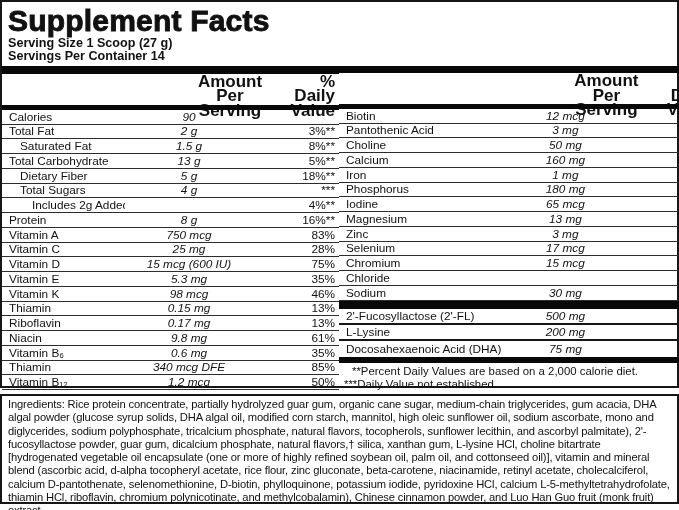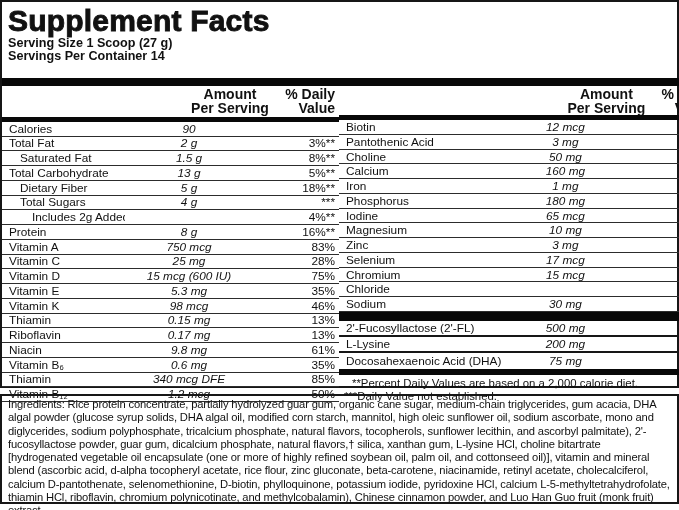--- a/index.html
+++ b/index.html
@@ -2,38 +2,38 @@
 <html><head>
 <meta charset="utf-8">
 <style>
   * { box-sizing: border-box; margin: 0; padding: 0; }
   html,body { width: 679px; height: 510px; background:#fff; }
   body { font-family: "Liberation Sans", "DejaVu Sans", sans-serif; color:#111; }
   .canvas { position:relative; width:679px; height:510px; background:#fff; overflow:hidden; }
 
   .main-box { position:absolute; left:0; top:0; width:679px; height:388px;
               border:2px solid #161616; background:#fff; }
-  .head { height:76px; padding:3px 6px 0 6px; }
+  .head { height:64px; padding:3px 6px 0 6px; }
   .title { font-size:30px; line-height:32px; font-weight:bold; letter-spacing:0.2px;
            -webkit-text-stroke:0.9px #111; white-space:nowrap; }
   .serv { font-size:12.6px; line-height:13.2px;font-weight:bold; }
 
   .cols { display:flex; height:324px; }
   .col { display:flex; flex-direction:column; }
   .col-left { width:337px; }
   .vdiv { width:3px; background:#000; }
   .col-right { flex:1; }
 
   .bar-a { height:8px; background:#080808; }
   .bar-b { height:5px; background:#080808; }
   .bar-c { height:9px; background:#080808; }
   .bar-d { height:7px; background:#080808; }
 
   .hdr { height:31px; display:flex; justify-content:flex-end; align-items:flex-start;
-         font-weight:bold; font-size:14px; line-height:14.4px; padding:1px 4px 0 0; }
+         font-weight:bold; font-size:17px; line-height:14.4px; padding:1px 4px 0 0; }
   .hdr-amt { width:78px; text-align:center; }
   .hdr-dv  { width:58px; text-align:right; margin-left:8px; }
 
   .rows { display:flex; flex-direction:column; }
   .row { display:flex; align-items:center; height:14.75px; font-size:11.8px;
          border-bottom:1px solid #2c2c2c; padding:0 4px 0 7px; white-space:nowrap; }
   .row .lbl { flex:1; overflow:hidden; }
   .row .amt { width:128px; text-align:center; margin-right:24px;font-style:italic; }
   .row .dv  { width:58px; text-align:right; }
   .ind1 { padding-left:11px; }
@@ -210,21 +210,21 @@
               <span class="amt">180 mg</span>
               <span class="dv">14%</span>
             </div>
           <div class="row">
               <span class="lbl">Iodine</span>
               <span class="amt">65 mcg</span>
               <span class="dv">43%</span>
             </div>
           <div class="row">
               <span class="lbl">Magnesium</span>
-              <span class="amt">10 mg</span>
+              <span class="amt">13 mg</span>
               <span class="dv">3%</span>
             </div>
           <div class="row">
               <span class="lbl">Zinc</span>
               <span class="amt">3 mg</span>
               <span class="dv">27%</span>
             </div>
           <div class="row">
               <span class="lbl">Selenium</span>
               <span class="amt">17 mcg</span>

